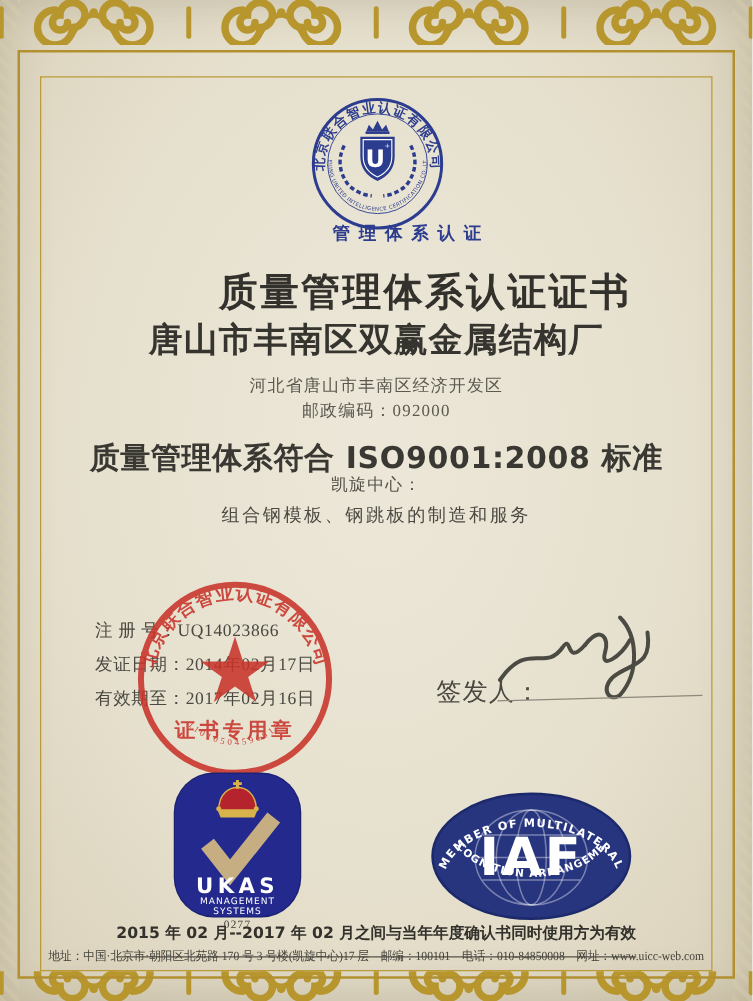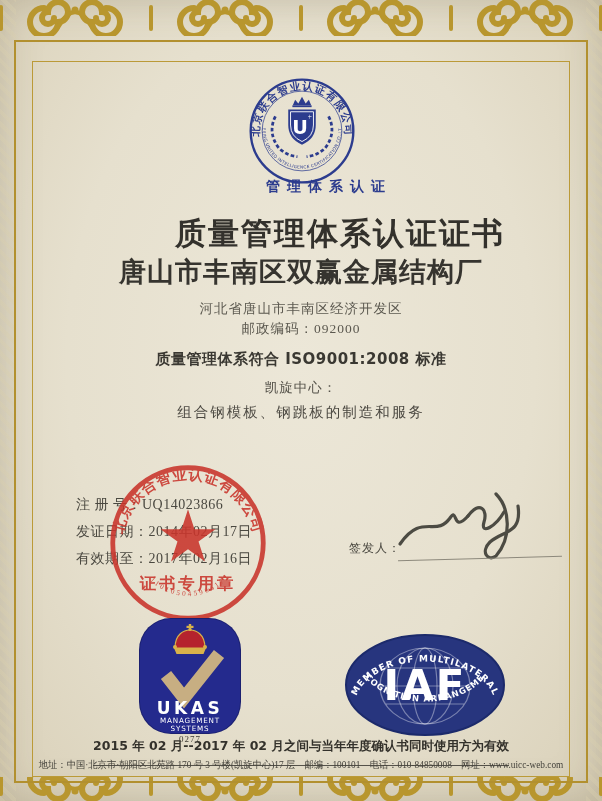--- a/index.html
+++ b/index.html
@@ -19,28 +19,28 @@
   .centered{position:absolute;left:0;width:602px;text-align:center;}
   .logo-wrap{position:absolute;left:247px;top:76px;width:110px;height:110px;}
   .system-label{top:178px;font-family:"DejaVu Sans",sans-serif;font-size:14px;
     color:#2c3c8e;letter-spacing:7px;font-weight:600;padding-left:28px;}
   .title{top:213px;font-family:"DejaVu Sans",sans-serif;font-size:31px;font-weight:700;
     color:#33312c;letter-spacing:2px;padding-left:39px;}
   .company{top:254px;font-family:"DejaVu Sans",sans-serif;font-size:27px;font-weight:700;
     color:#36342f;letter-spacing:1px;}
   .addr{top:300px;font-size:13.5px;color:#5b584f;letter-spacing:1px;}
   .postal{top:320px;font-size:13.5px;color:#5b584f;letter-spacing:1px;}
-  .standard{top:350px;font-family:"DejaVu Sans",sans-serif;font-size:15px;font-weight:700;
+  .standard{top:350px;font-family:"DejaVu Sans",sans-serif;font-size:24px;font-weight:700;
     color:#3a3832;letter-spacing:.5px;}
   .scope-label{top:379px;font-size:13.5px;color:#55524a;letter-spacing:1px;}
   .scope-text{top:403px;font-size:14.5px;color:#4c4942;letter-spacing:2px;}
   .reg-block{position:absolute;left:76px;top:496px;font-size:14px;color:#4a4840;letter-spacing:.5px;}
   .reg-row{margin-bottom:9px;white-space:nowrap;}
   .seal{position:absolute;left:106px;top:461px;width:164px;height:164px;opacity:.88;pointer-events:none;}
-  .signer{position:absolute;left:349px;top:540px;font-size:12px;color:#4a4840;letter-spacing:1px;}
+  .signer{position:absolute;left:349px;top:540px;font-size:20px;color:#4a4840;letter-spacing:1px;}
   .sig-scribble{position:absolute;left:392px;top:486px;width:160px;height:76px;}
   .sig-line{position:absolute;left:398px;top:558px;width:164px;border-top:1.2px solid #8d897c;transform:rotate(-1.5deg);}
   .ukas{position:absolute;left:140px;top:619px;width:100px;height:114px;background:#242a8d;
     box-shadow:0 0 0 1px #1b2070;border-radius:31px;}
   .ukas-number{position:absolute;left:140px;top:734px;width:100px;text-align:center;
     font-size:9px;color:#3c3a33;letter-spacing:1px;}
   .iaf{position:absolute;left:344px;top:633px;width:162px;height:104px;}
   .validity{top:738px;font-family:"DejaVu Sans",sans-serif;font-size:12.5px;font-weight:700;color:#33312b;}
   .validity span{border-bottom:1.2px solid #55524a;padding-bottom:12px;}
   .footer{top:758px;font-size:10px;color:#44423b;white-space:nowrap;transform:scaleX(.93);transform-origin:50% 50%;}

